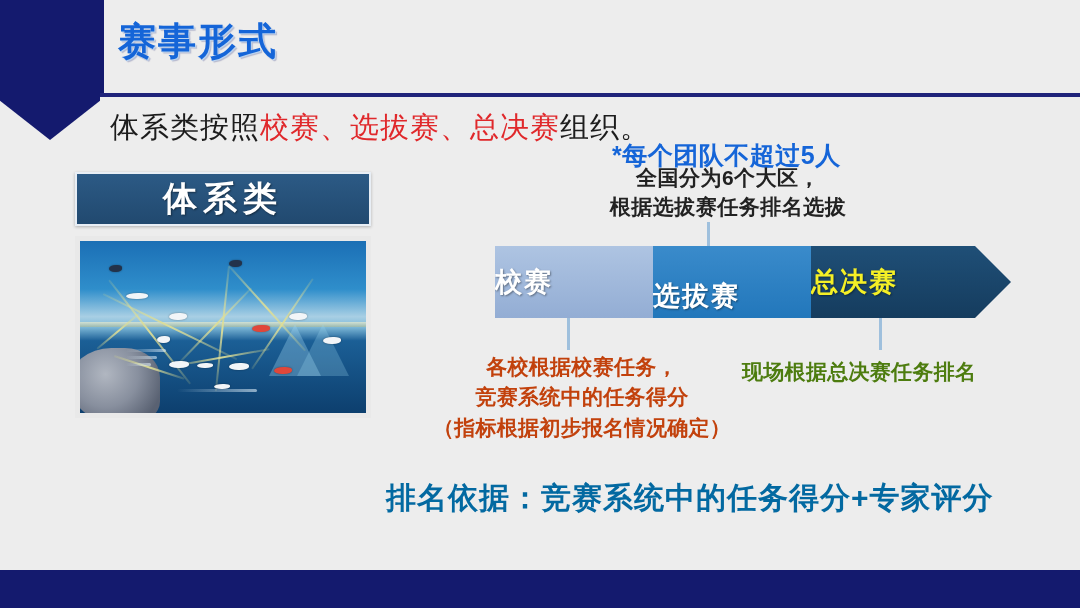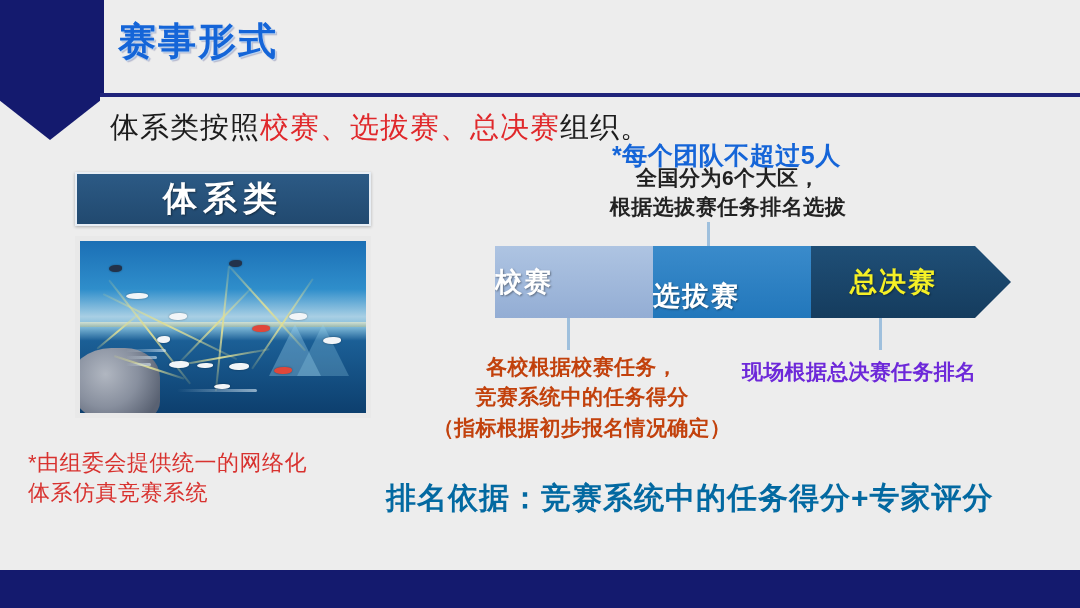--- a/index.html
+++ b/index.html
@@ -196,41 +196,41 @@
     letter-spacing: 2px;
     text-shadow: 1px 1px 2px rgba(0,0,0,.40);
     width: 78%;
     text-align: left;
   }
   .chev-1 { left: 0;   width: 200px; background: linear-gradient(180deg,#aec4e2 0%,#93add4 100%); }
   .chev-1 > span { color:#ffffff; }
   .chev-2 { left: 158px; width: 200px; background: linear-gradient(180deg,#3a8bcb 0%,#2277bb 100%); }
   .chev-2 > span { color:#ffffff;margin-top:28px; }
   .chev-3 { left: 316px; width: 200px; background: linear-gradient(180deg,#1f4f77 0%,#153c5e 100%); }
-  .chev-3 > span { color:#f5f026;padding-left:39px; }
+  .chev-3 > span { color:#f5f026; }
 
   .below-left {
     position: absolute;
     left: 432px; top: 352px;
     width: 300px;
     text-align: center;
     font-size: 21px;
     font-weight: 700;
     color: #c2410c;
     line-height: 1.45;
     letter-spacing: .3px;
   }
   .below-right {
     position: absolute;
     left: 742px; top: 358px;
     width: 300px;
     text-align: left;
     font-size: 21px;
     font-weight: 700;
-    color: #6d28d9;
+    color: #4d7c0f;
     letter-spacing: .3px;
   }
 
   
   .conclusion {
     position: absolute;
     left: 386px; top: 478px;
     font-size: 30px;
     font-weight: 700;
     color: #0369a1;
@@ -306,24 +306,20 @@
       <div class="node" style="left:41%;top:71%;width:16px;height:5px;"></div>
       <div class="node" style="left:47%;top:83%;width:16px;height:5px;"></div>
 
       <div class="wake" style="left:16%;top:63%;width:14%;"></div>
       <div class="wake" style="left:16%;top:67%;width:11%;"></div>
       <div class="wake" style="left:16%;top:71%;width:9%;"></div>
       <div class="wake" style="left:34%;top:86%;width:28%;"></div>
     </div>
   </div>
 
-  <div class="red-note">
-    <div>*由组委会提供统一的网络化</div>
-    <div>体系仿真竞赛系统</div>
-  </div>
 
   <div class="above-text">
     <div>全国分为6个大区，</div>
     <div>根据选拔赛任务排名选拔</div>
   </div>
 
   <div class="conn conn-top"></div>
   <div class="conn conn-left"></div>
   <div class="conn conn-right"></div>
 

